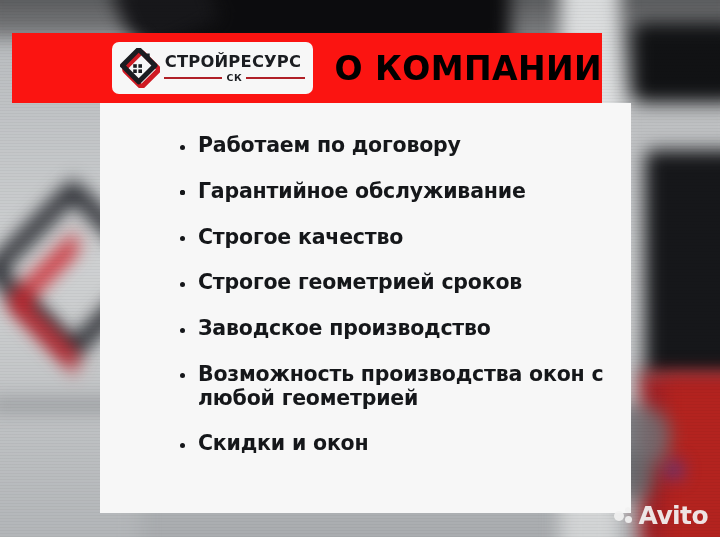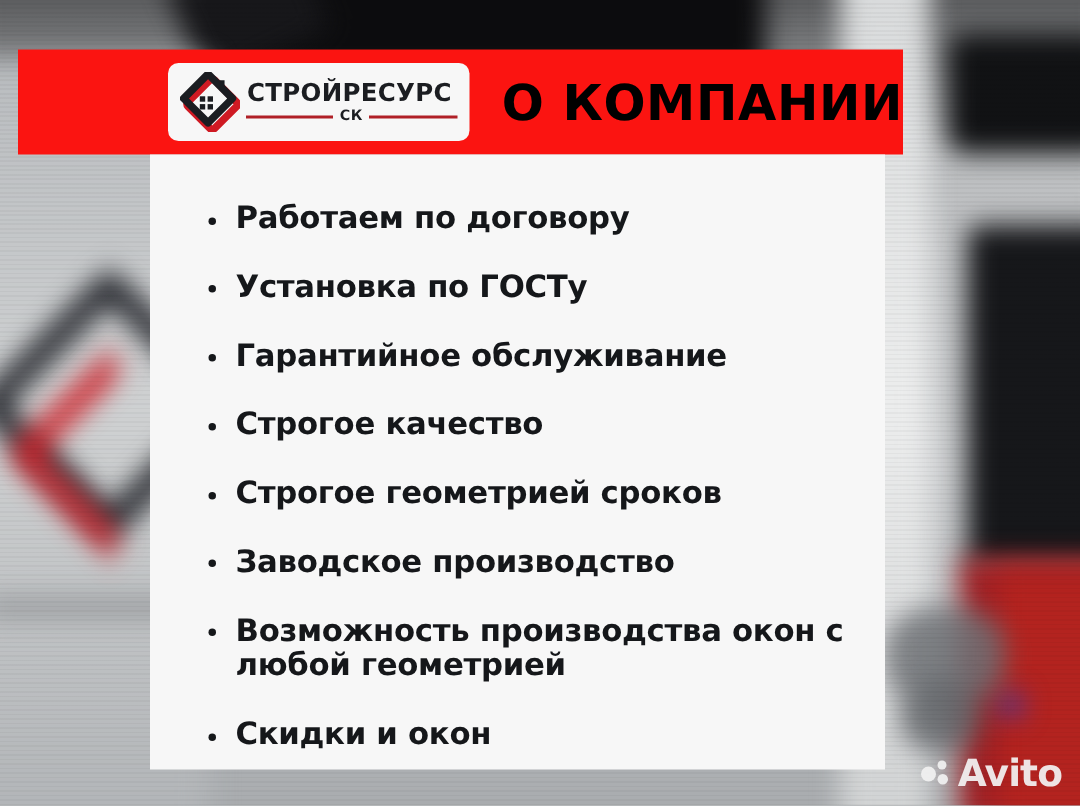--- a/index.html
+++ b/index.html
@@ -98,20 +98,21 @@
   }
   #banner-title{
     margin-left:22px;color:#000000;font-family:"DejaVu Sans",sans-serif;font-weight:bold;
     font-size:33px;letter-spacing:.4px;line-height:1;white-space:nowrap;
   }
 
   
   #card{
     position:absolute;left:100px;top:103px;width:490px;height:410px;
     background:#f7f7f7;
+    padding-left:41px;
   }
   #features{list-style:none;margin:0;padding:31px 0 0 39px;}
   #features li{
     position:relative;padding-left:18px;
     font-family:"DejaVu Sans",sans-serif;font-weight:bold;
     font-size:20.5px;line-height:1.16;color:#15171a;
     margin-bottom:22px;letter-spacing:-.2px;
   }
   #features li:last-child{margin-bottom:0;}
   #features li .bullet{
@@ -191,21 +192,20 @@
 </div>
 
 <div id="card">
   <ul id="features">
     <li>
       <span class="bullet"></span>
       <span>Работаем по договору</span>
     </li>
     <li>
       <span class="bullet"></span>
-      <span>Установка по ГОСТу</span>
     </li>
     <li>
       <span class="bullet"></span>
       <span>Гарантийное обслуживание</span>
     </li>
     <li>
       <span class="bullet"></span>
       <span>Строгое качество</span>
     </li>
     <li>

